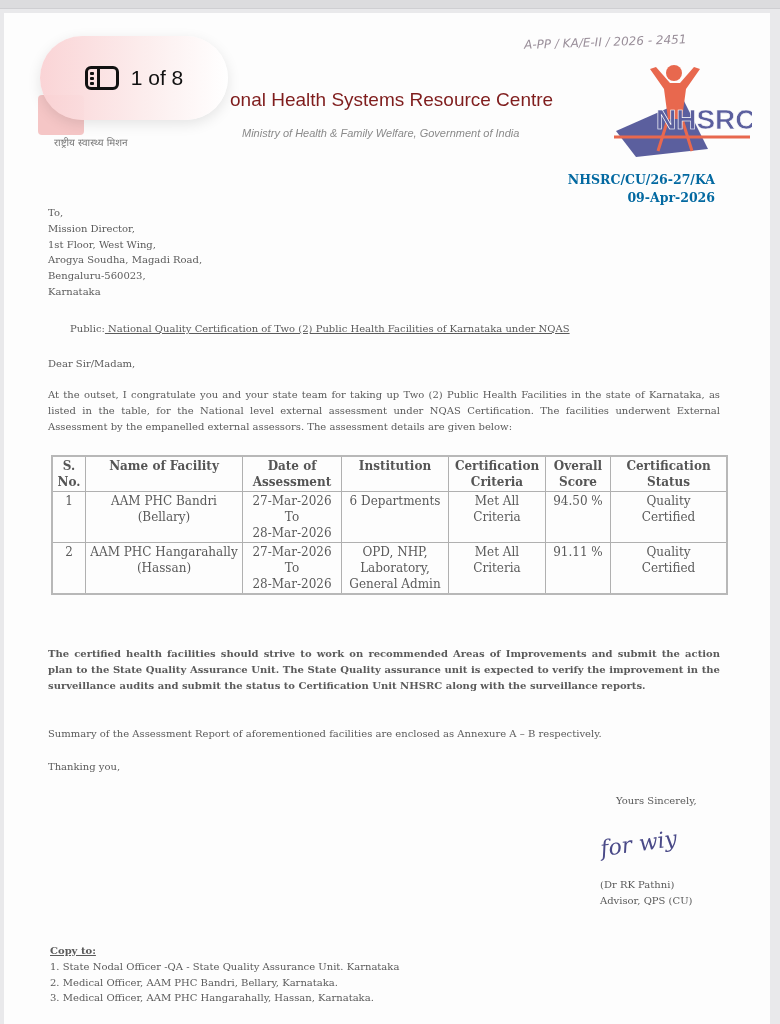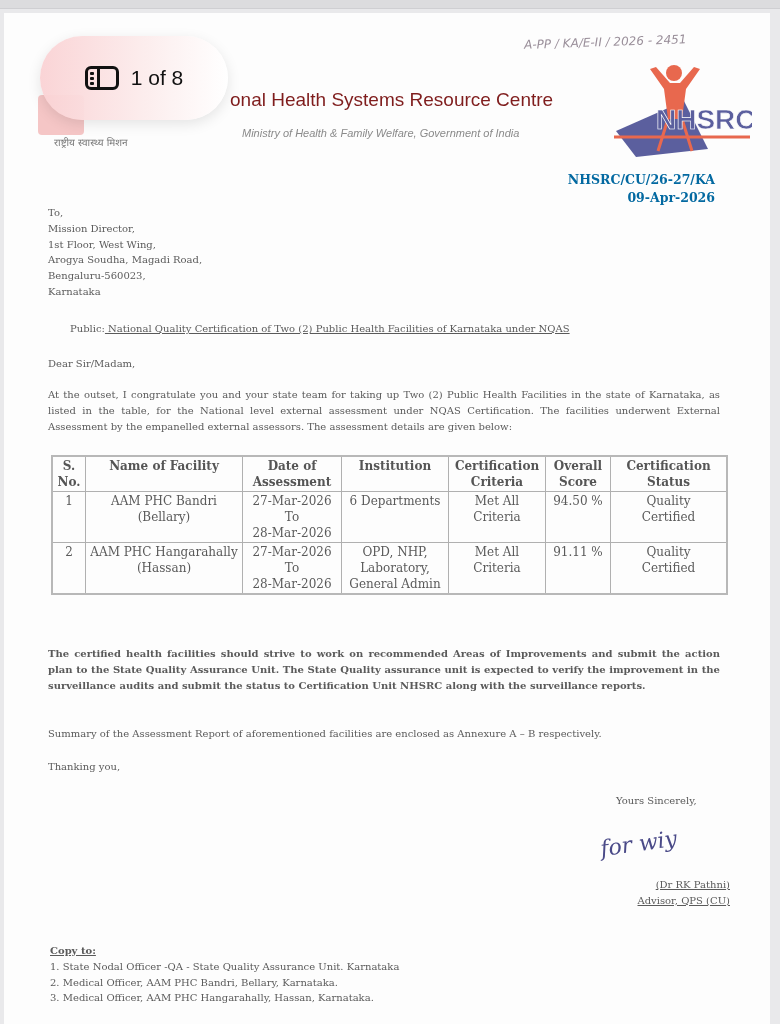--- a/index.html
+++ b/index.html
@@ -63,21 +63,21 @@
   .c-dept { width: 100px; }
   .c-crit { width: 90px; }
   .c-score { width: 58px; }
 
   .p2 { top: 598px; }
   .p3 { top: 633px; font-weight: bold; }
   .p4 { top: 713px; }
   .thanks { left: 44px; top: 746px; }
   .closing { left: 612px; top: 780px; }
   .signature { left: 596px; top: 818px; font-family: "DejaVu Serif", serif; font-style: italic; font-size: 22px; color: #4a4a88; transform: rotate(-8deg); }
-  .signer { left: 596px; top: 864px; text-align: right; width: 130px; text-decoration: underline; }
+  .signer { left: 596px; top: 864px; text-align: left; width: 130px; }
   .copy { left: 46px; top: 930px; }
   .copy-title { text-decoration: underline; font-weight: bold; }
 </style>
 </head>
 <body>
 
 <div class="topbar"></div>
 
 <div class="pill">
   <span class="pill-icon">

